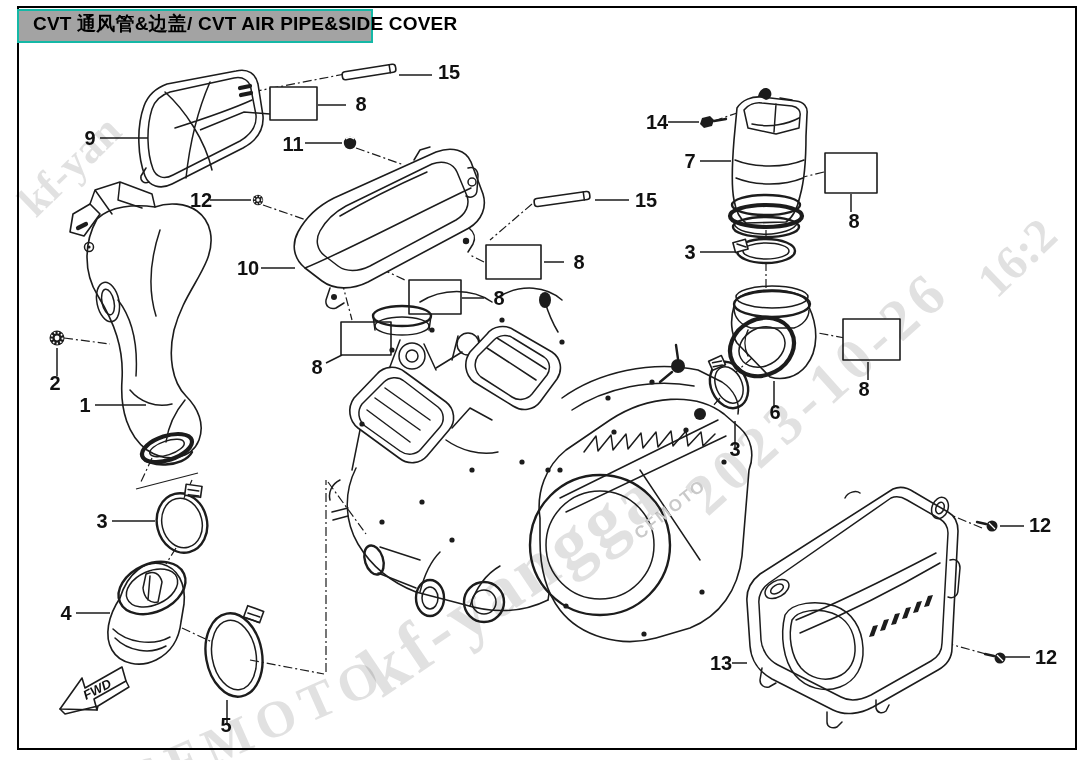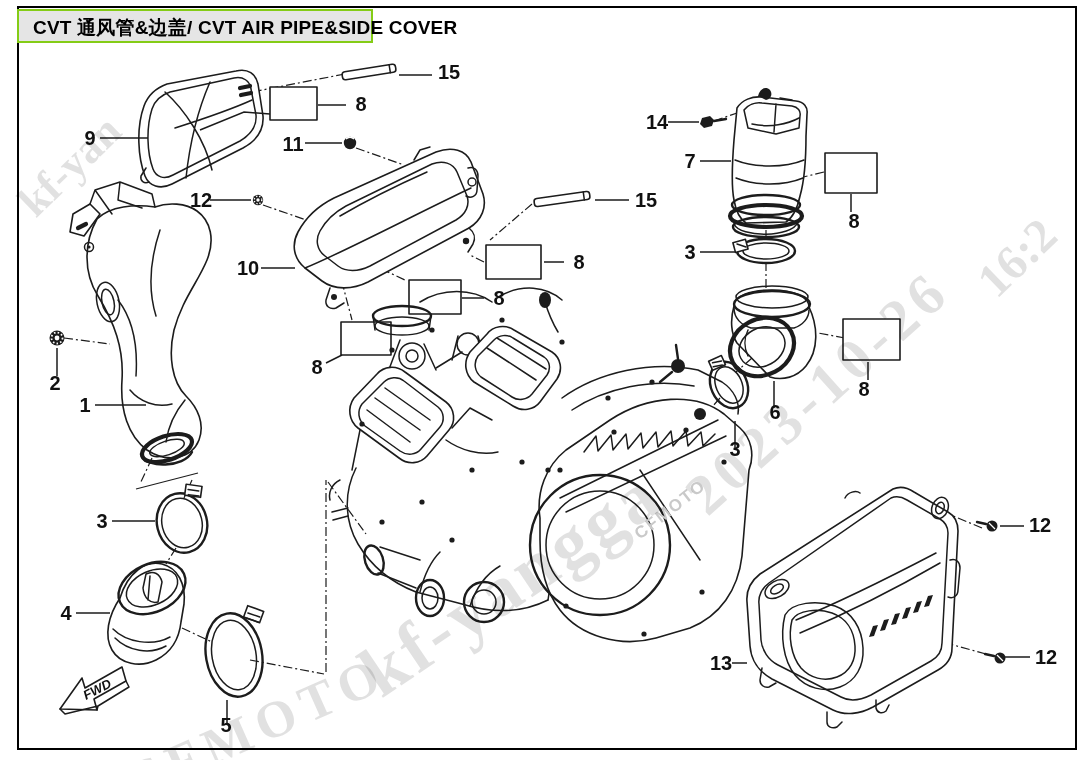--- a/index.html
+++ b/index.html
@@ -1,22 +1,22 @@
 <!DOCTYPE html>
 <html><head>
 <meta charset="utf-8">
 <style>
   html,body{margin:0;padding:0;background:#fff;}
   body{width:1090px;height:760px;position:relative;overflow:hidden;
        font-family:"Liberation Sans","DejaVu Sans",sans-serif;}
   .page-border{position:absolute;left:17px;top:6px;width:1060px;height:744px;
        border:2px solid #000;box-sizing:border-box;}
   .title-box{position:absolute;left:17px;top:9px;width:356px;height:34px;
-       border:2px solid #84cc16;background:#e5e5e5;box-sizing:border-box;
-       display:flex;align-items:flex-end;padding-left:14px;z-index:30;}
+       border:2px solid #14b8a6;background:#a3a3a3;box-sizing:border-box;
+       display:flex;align-items:flex-start;padding-left:14px;z-index:30;}
   .title-box span{font-size:19px;font-weight:700;letter-spacing:.2px;color:#000;white-space:nowrap;}
   svg{position:absolute;left:0;top:0;z-index:10;}
   .s{fill:none;stroke:#1c1c1c;stroke-width:1.5;stroke-linecap:round;stroke-linejoin:round;}
   .s2{fill:none;stroke:#1c1c1c;stroke-width:2.4;stroke-linecap:round;stroke-linejoin:round;}
   .s3{fill:none;stroke:#1c1c1c;stroke-width:4.2;stroke-linecap:round;stroke-linejoin:round;}
   .sw{fill:#fff;stroke:#1c1c1c;stroke-width:1.6;stroke-linejoin:round;}
   .blk{fill:#1c1c1c;stroke:none;}
   .dd{fill:none;stroke:#1c1c1c;stroke-width:1.2;stroke-dasharray:9 3 2 3;}
   .ld{fill:none;stroke:#1c1c1c;stroke-width:1.5;}
   .num{font:700 20px "Liberation Sans",sans-serif;fill:#111;text-anchor:middle;}

